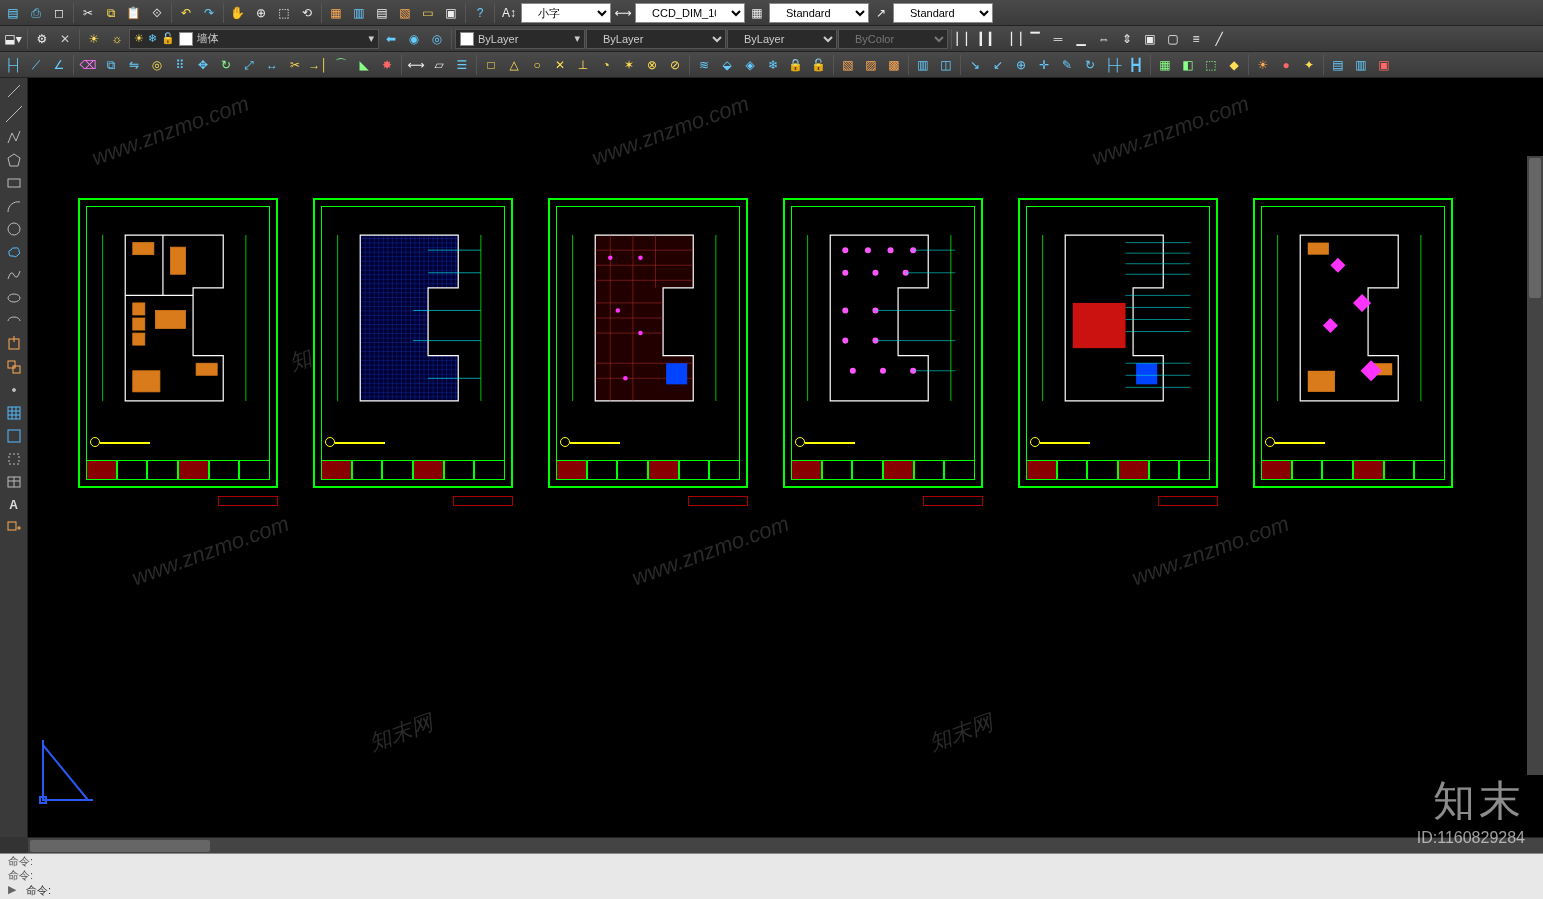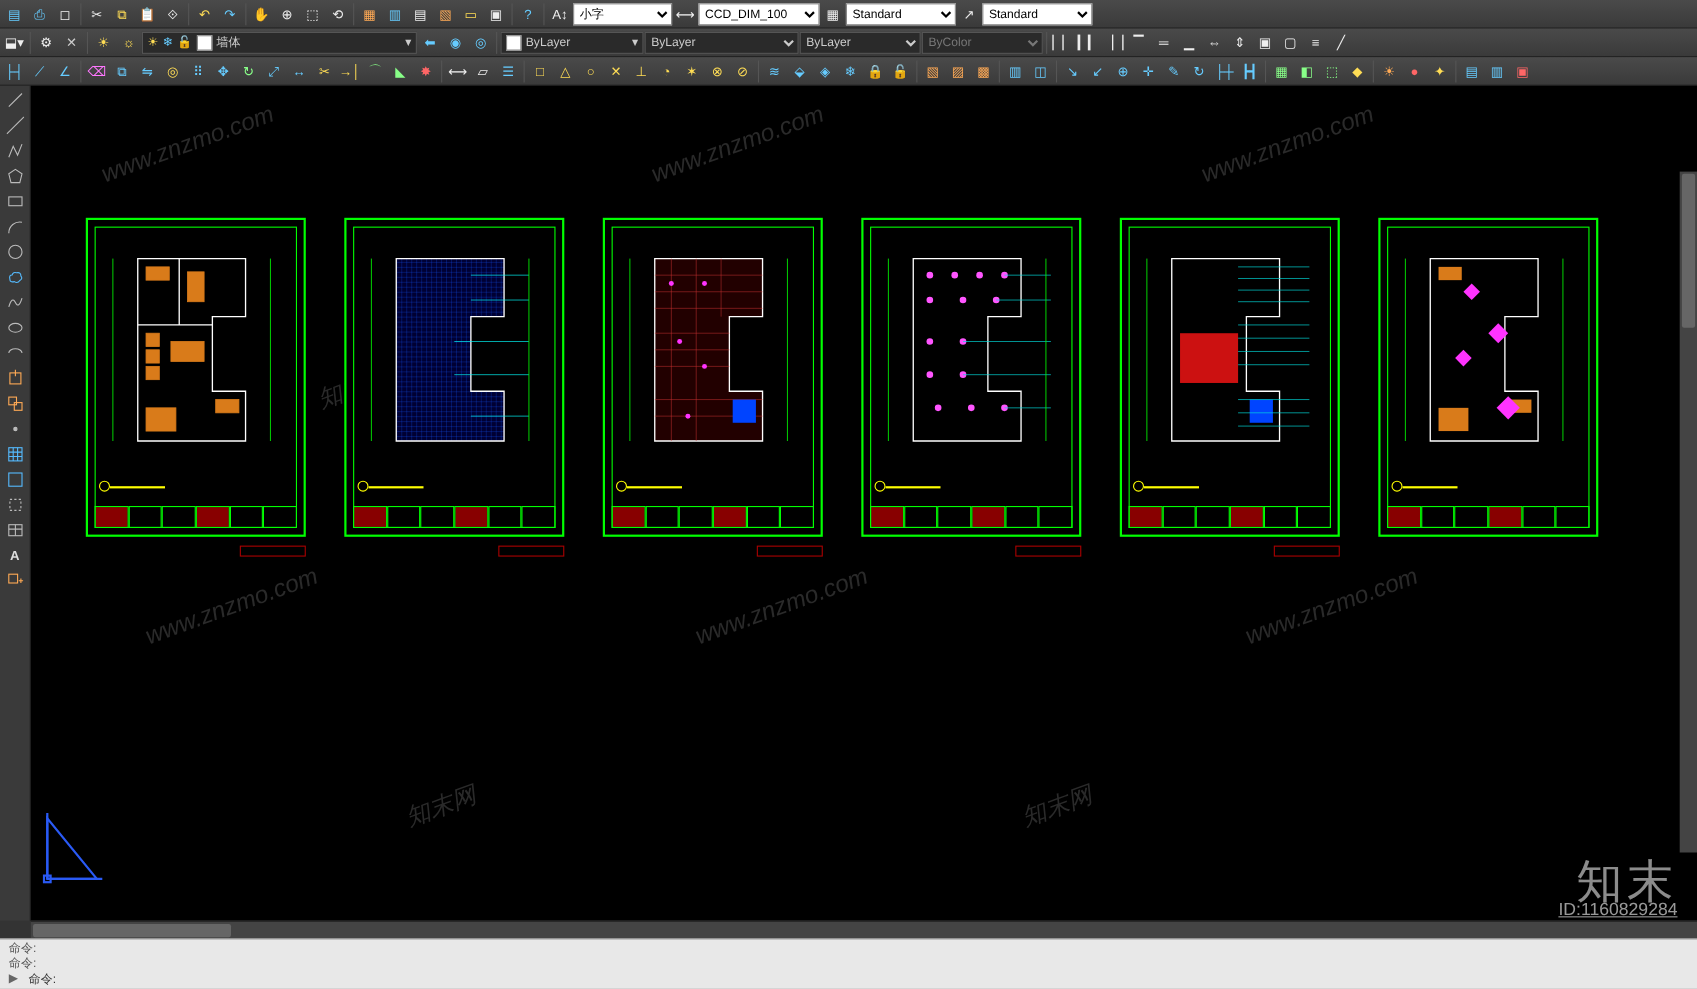--- a/index.html
+++ b/index.html
@@ -2,21 +2,21 @@
 <html><head>
 <meta charset="utf-8">
 <style>
 * { margin: 0; padding: 0; box-sizing: border-box; }
 body { background: #333; font-family: "Segoe UI", Tahoma, sans-serif; font-size: 11px; color: #ccc; overflow: hidden; width: 1543px; height: 899px; position: relative; }
 
 
 .toolbar-row { display: flex; align-items: center; height: 26px; background: linear-gradient(#4a4a4a, #3a3a3a); border-bottom: 1px solid #222; padding: 0 2px; gap: 1px; }
 .tbtn { width: 22px; height: 22px; display: inline-flex; align-items: center; justify-content: center; border: 1px solid transparent; border-radius: 2px; cursor: pointer; font-size: 12px; }
 .tsep { width: 1px; height: 20px; background: #555; margin: 0 2px; }
-.tselect { height: 20px; background: #fff; color: #000; border: 1px solid #888; font-size: 11px; padding: 0 1px; }
+.tselect { height: 20px; background: #fff; color: #000; border: 1px solid #888; font-size: 11px; padding: 0 12px; }
 .tselect.dark { background: #2a2a2a; color: #ccc; border: 1px solid #555; }
 .layer-swatch { width: 14px; height: 14px; border: 1px solid #888; background: #fff; display: inline-block; }
 
 
 .left-palette { position: absolute; left: 0; top: 78px; width: 28px; bottom: 62px; background: #3a3a3a; border-right: 1px solid #222; display: flex; flex-direction: column; align-items: center; padding-top: 2px; gap: 1px; }
 .lpbtn { width: 24px; height: 22px; display: flex; align-items: center; justify-content: center; cursor: pointer; font-size: 12px; color: #aaa; }
 .lpbtn svg { stroke: #bbb; fill: none; stroke-width: 1; }
 .lpbtn.hl svg { stroke: #5bf; }
 .lpbtn.or svg { stroke: #fa5; }
 
@@ -48,21 +48,21 @@
 .vscroll .thumb { position: absolute; top: 2px; left: 2px; width: 12px; height: 140px; background: #666; border-radius: 2px; }
 
 
 .cmdline-wrap { position: absolute; left: 0; right: 0; bottom: 0; height: 46px; background: #e8e8e8; color: #333; border-top: 1px solid #888; }
 .cmd-hist { height: 14px; padding: 0 8px; font-size: 11px; color: #555; }
 .cmd-input { height: 16px; padding: 0 8px; font-size: 11px; display: flex; align-items: center; }
 .cmd-chev { width: 14px; height: 14px; margin-right: 4px; color: #666; }
 
 
 .corner-wm { position: absolute; right: 18px; bottom: 70px; font-size: 42px; color: rgba(255,255,255,0.55); font-weight: 400; letter-spacing: 4px; }
-.corner-id { position: absolute; right: 18px; bottom: 62px; font-size: 16px; color: rgba(255,255,255,0.6); text-decoration: underline; }
+.corner-id { position: absolute; right: 18px; bottom: 52px; font-size: 16px; color: rgba(255,255,255,0.6); }
 
 
 .ic-b { color: #6cf; } .ic-g { color: #8f8; } .ic-y { color: #fd5; } .ic-o { color: #fa5; } .ic-r { color: #f66; } .ic-m { color: #f7f; } .ic-w { color: #eee; }
 </style>
 </head>
 <body>
 
 <div class="toolbar-row">
   <span class="tbtn ic-b">▤</span>
   <span class="tbtn ic-b">⎙</span>

